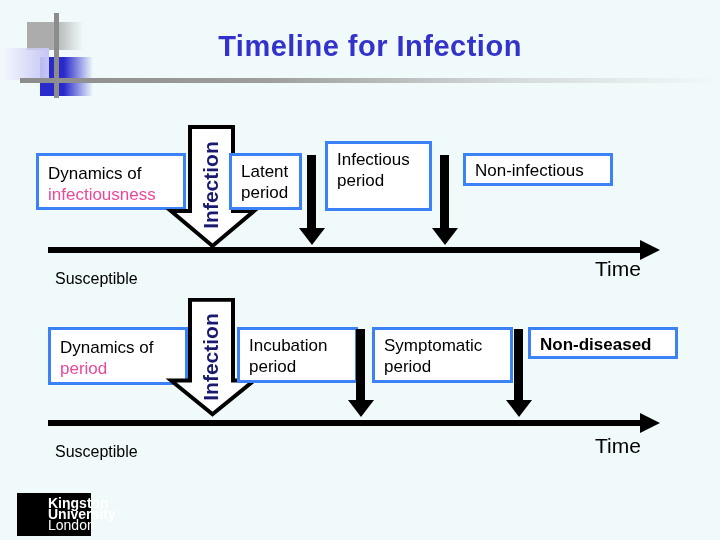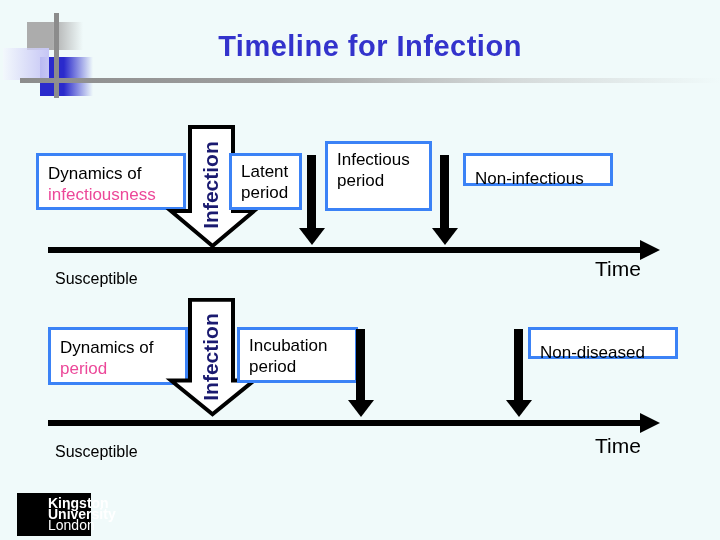--- a/index.html
+++ b/index.html
@@ -24,21 +24,21 @@
     font-size:29px; font-weight:bold; color:#3333CC; letter-spacing:0.5px;
   }
 
   
   .box{
     position:absolute; background:#fff; border:3px solid #3b82f6; box-sizing:border-box;
     font-size:17px; line-height:21px; padding:5px 4px 0 9px; white-space:normal;
   }
   .dyn{padding-top:7px;}
   .dyn .red{color:#ec4899;}
-  .single{line-height:30px; padding-top:8px;}
+  .single{line-height:30px; padding-top:0;}
 
   
   .block-arrow{position:absolute; overflow:visible;}
   .vlabel{
     position:absolute; width:130px; height:26px; line-height:26px; text-align:center;
     transform:rotate(-90deg); font-size:21px; font-weight:bold; color:#1A1A70;
   }
 
   
   .vshaft{position:absolute; width:9px; background:#000;}
@@ -111,25 +111,26 @@
   <svg class="block-arrow" style="left:168px; top:297px;" width="89" height="120" viewBox="0 0 89 125" preserveAspectRatio="none">
     <polygon points="22,3 65,3 65,87 86,87 44.5,122 3,87 22,87" fill="#ffffff" stroke="#000000" stroke-width="4"></polygon>
   </svg>
   <div class="vlabel" style="left:146px; top:344px;">Infection</div>
 
   <div class="box" style="left:229px; top:327px; width:121px; height:56px;margin-left:8px;">Incubation period</div>
 
   <div class="vshaft" style="left:356px; top:329px; height:71px;"></div>
   <div class="vhead" style="left:348px; top:400px;"></div>
 
+  <div class="box" style="left:372px; top:327px; width:141px; height:56px;">Symptomatic period</div>
 
   <div class="vshaft" style="left:514px; top:329px; height:71px;"></div>
   <div class="vhead" style="left:506px; top:400px;"></div>
 
-  <div class="box single" style="left:528px; top:327px; width:150px; height:32px;">Non-diseased</div>
+  <div class="box single" style="left:528px; top:327px; width:150px; height:32px;font-weight:bold;">Non-diseased</div>
 
   <div class="small-label" style="left:55px; top:403px;">Susceptible</div>
 
   <div class="tline" style="left:48px; top:420px; width:592px;"></div>
   <div class="thead" style="left:640px; top:413px;"></div>
   <div class="time-label" style="left:588px; top:434px;">Time</div>
 
   <div class="logo">
     <div class="b">Kingston</div>
     <div class="b">University</div>

